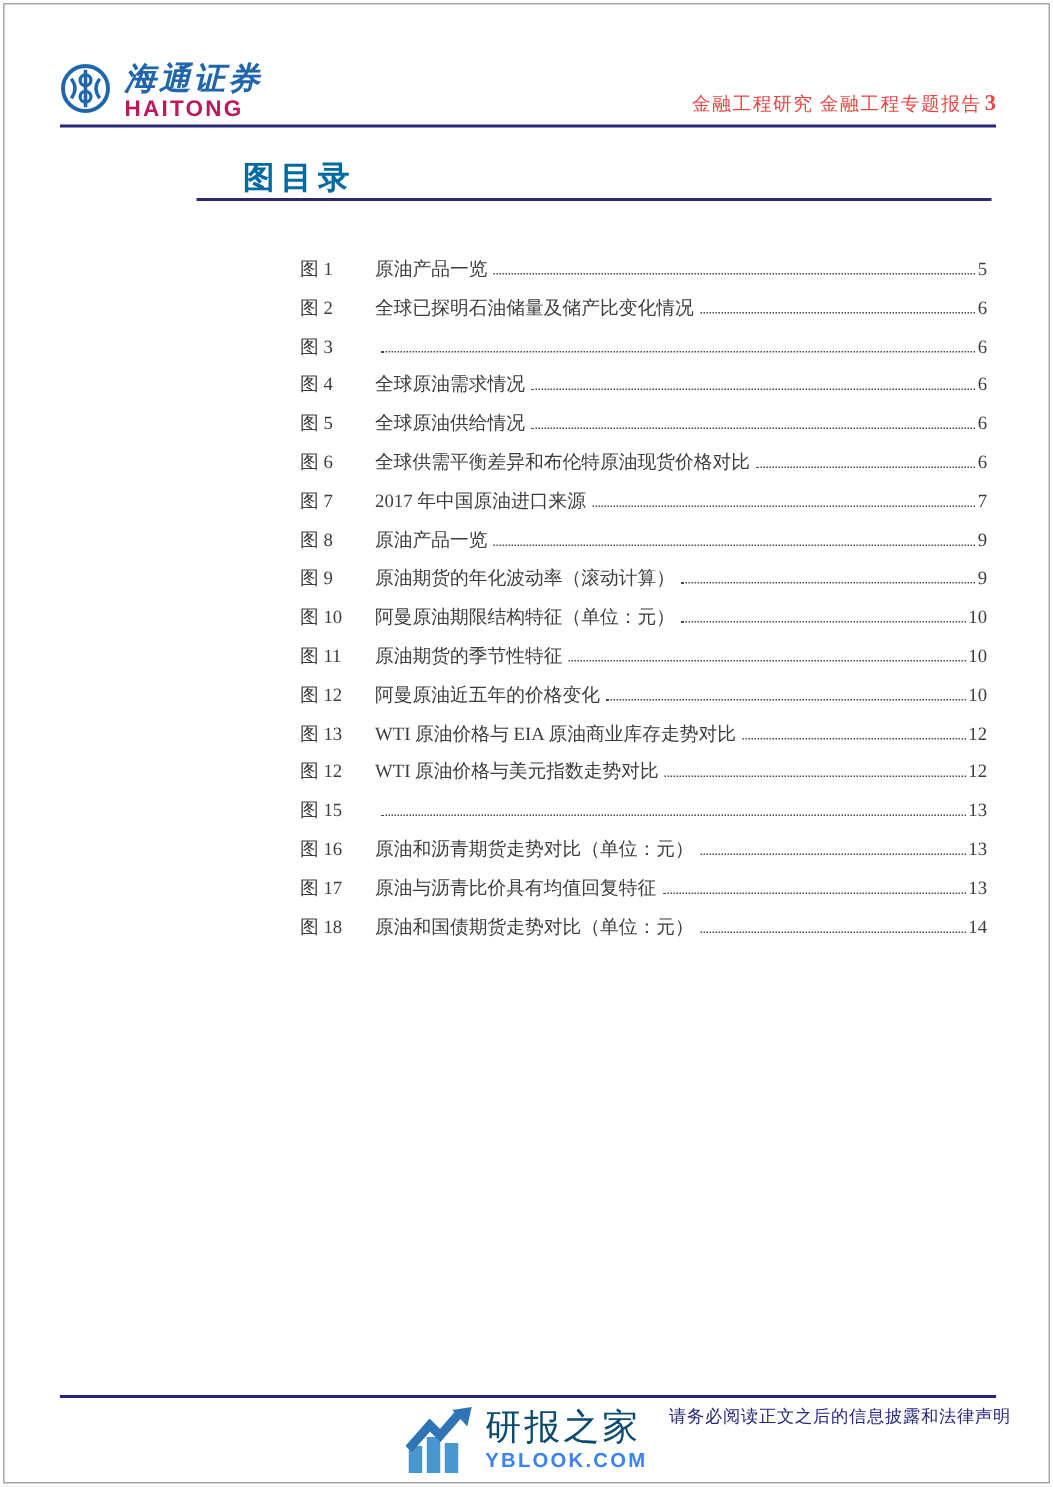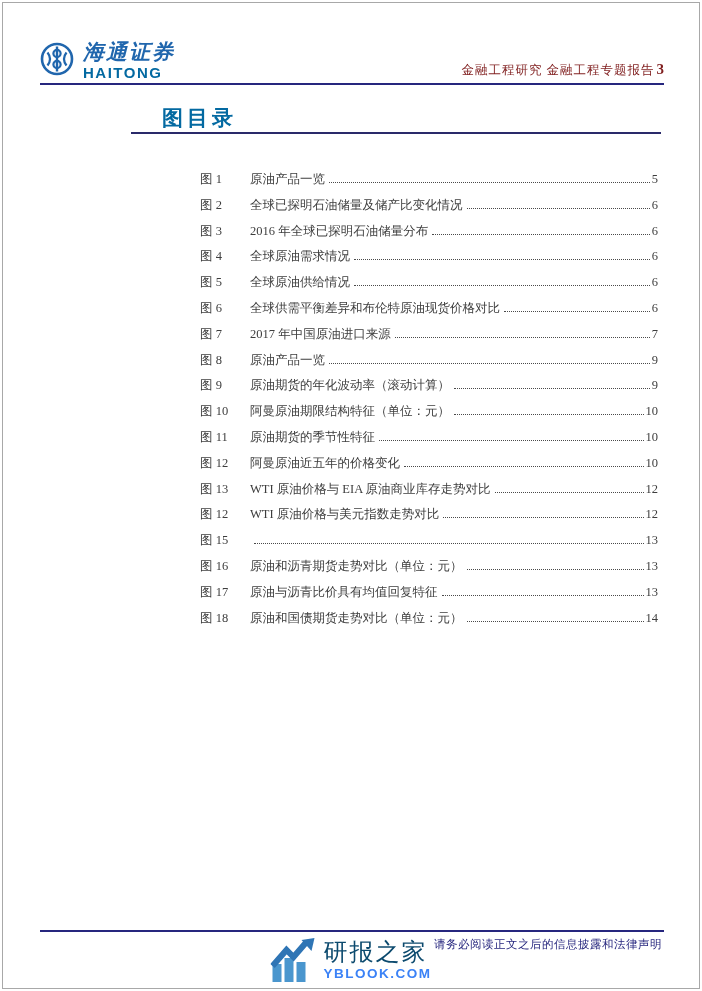--- a/index.html
+++ b/index.html
@@ -39,29 +39,29 @@
     font-style: italic;
     color: #2066ad;
     letter-spacing: 2px;
   }
   .logo-en {
     display: block;
     margin-top: 2px;
     font-family: "Liberation Sans", sans-serif;
     font-size: 15px;
     font-weight: 700;
-    color: #0369a1;
+    color: #be185d;
     letter-spacing: 1.5px;
   }
   .header-right {
     position: absolute;
     right: 38px;
     top: 61px;
     font-size: 12.5px;
-    color: #7f1d1d;
+    color: #ef4444;
     letter-spacing: 1px;
     white-space: nowrap;
     text-align: right;
   }
   .header-right .report-page-num {
     font-weight: 700;
     font-size: 15px;
     letter-spacing: 0;
     margin-left: 2px;
   }
@@ -150,21 +150,21 @@
     display: block;
     margin-top: 3px;
     font-family: "Liberation Sans", sans-serif;
     font-size: 13.5px;
     font-weight: 700;
     color: #3b82f6;
     letter-spacing: 1.5px;
   }
   .footer-disclaimer {
     position: absolute;
-    right: 40px;
+    right: 28px;
     top: 937px;
     font-size: 11.5px;
     color: #26267e;
     letter-spacing: 0.5px;
     white-space: nowrap;
     margin-left: 15px;
   }
 </style>
 </head>
 <body>
@@ -204,21 +204,20 @@
         <span class="toc-page">5</span>
       </div>
       <div class="toc-row">
         <span class="toc-label">图 2</span>
         <span class="toc-entry-title">全球已探明石油储量及储产比变化情况</span>
         <span class="toc-dots"></span>
         <span class="toc-page">6</span>
       </div>
       <div class="toc-row">
         <span class="toc-label">图 3</span>
-        <span class="toc-entry-title">2016 年全球已探明石油储量分布</span>
         <span class="toc-dots"></span>
         <span class="toc-page">6</span>
       </div>
       <div class="toc-row">
         <span class="toc-label">图 4</span>
         <span class="toc-entry-title">全球原油需求情况</span>
         <span class="toc-dots"></span>
         <span class="toc-page">6</span>
       </div>
       <div class="toc-row">

